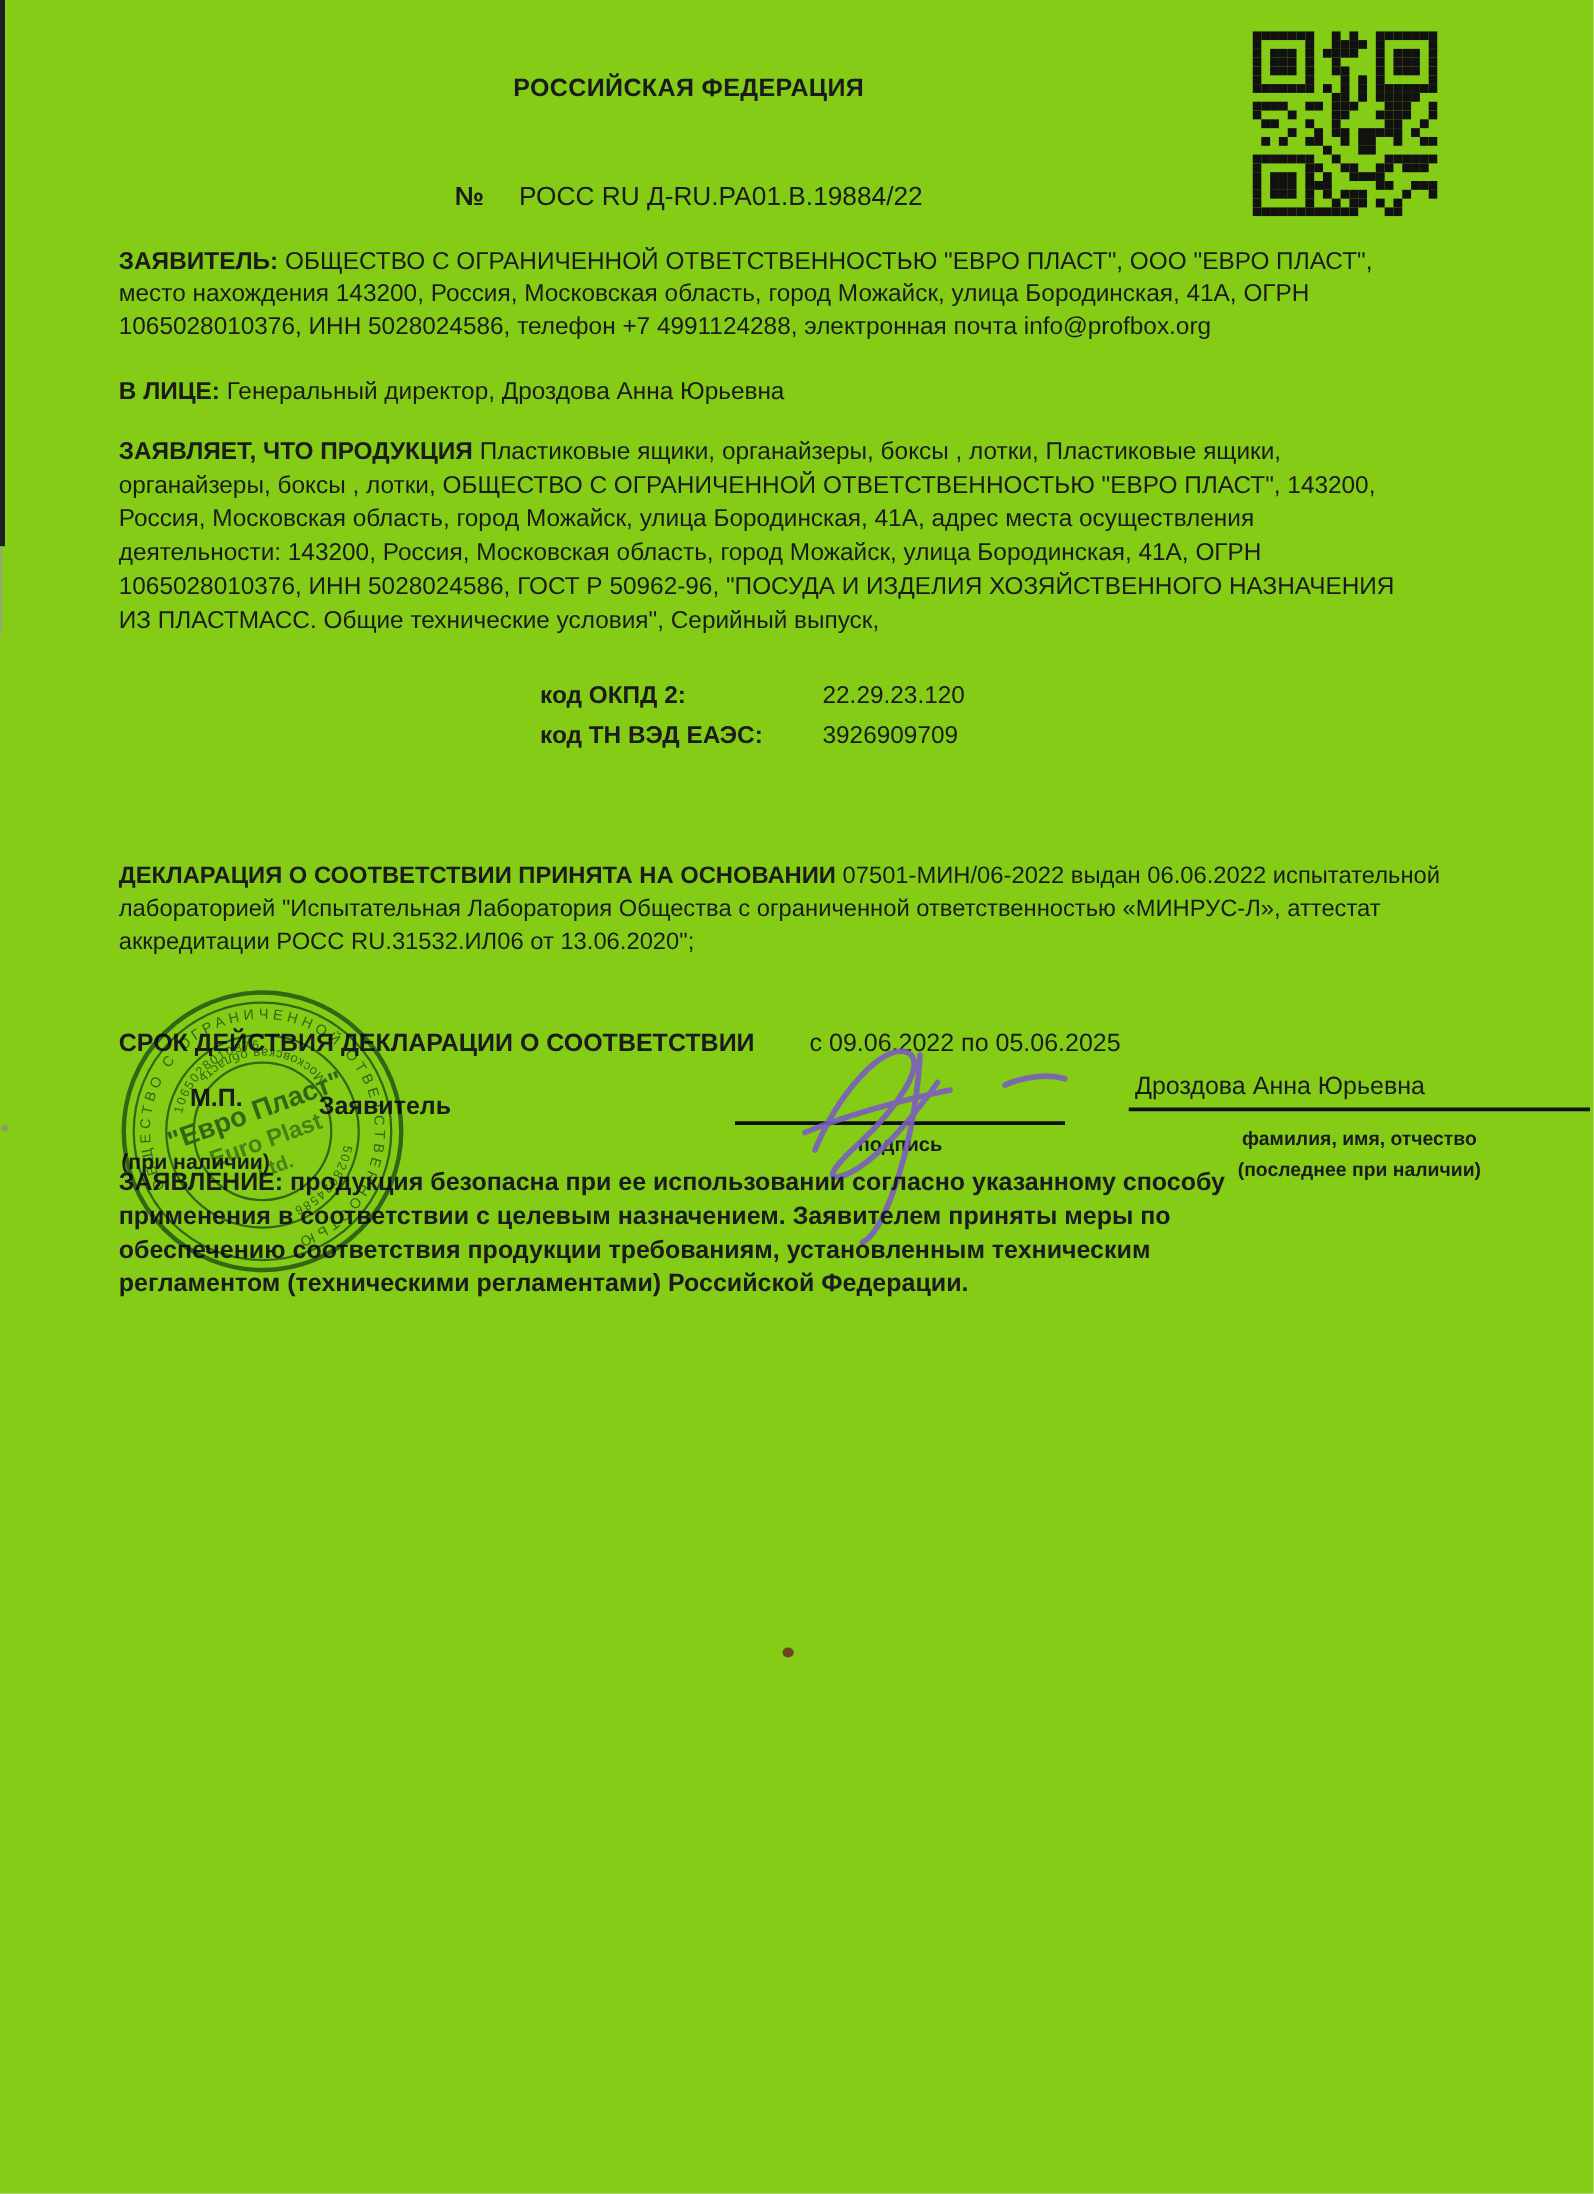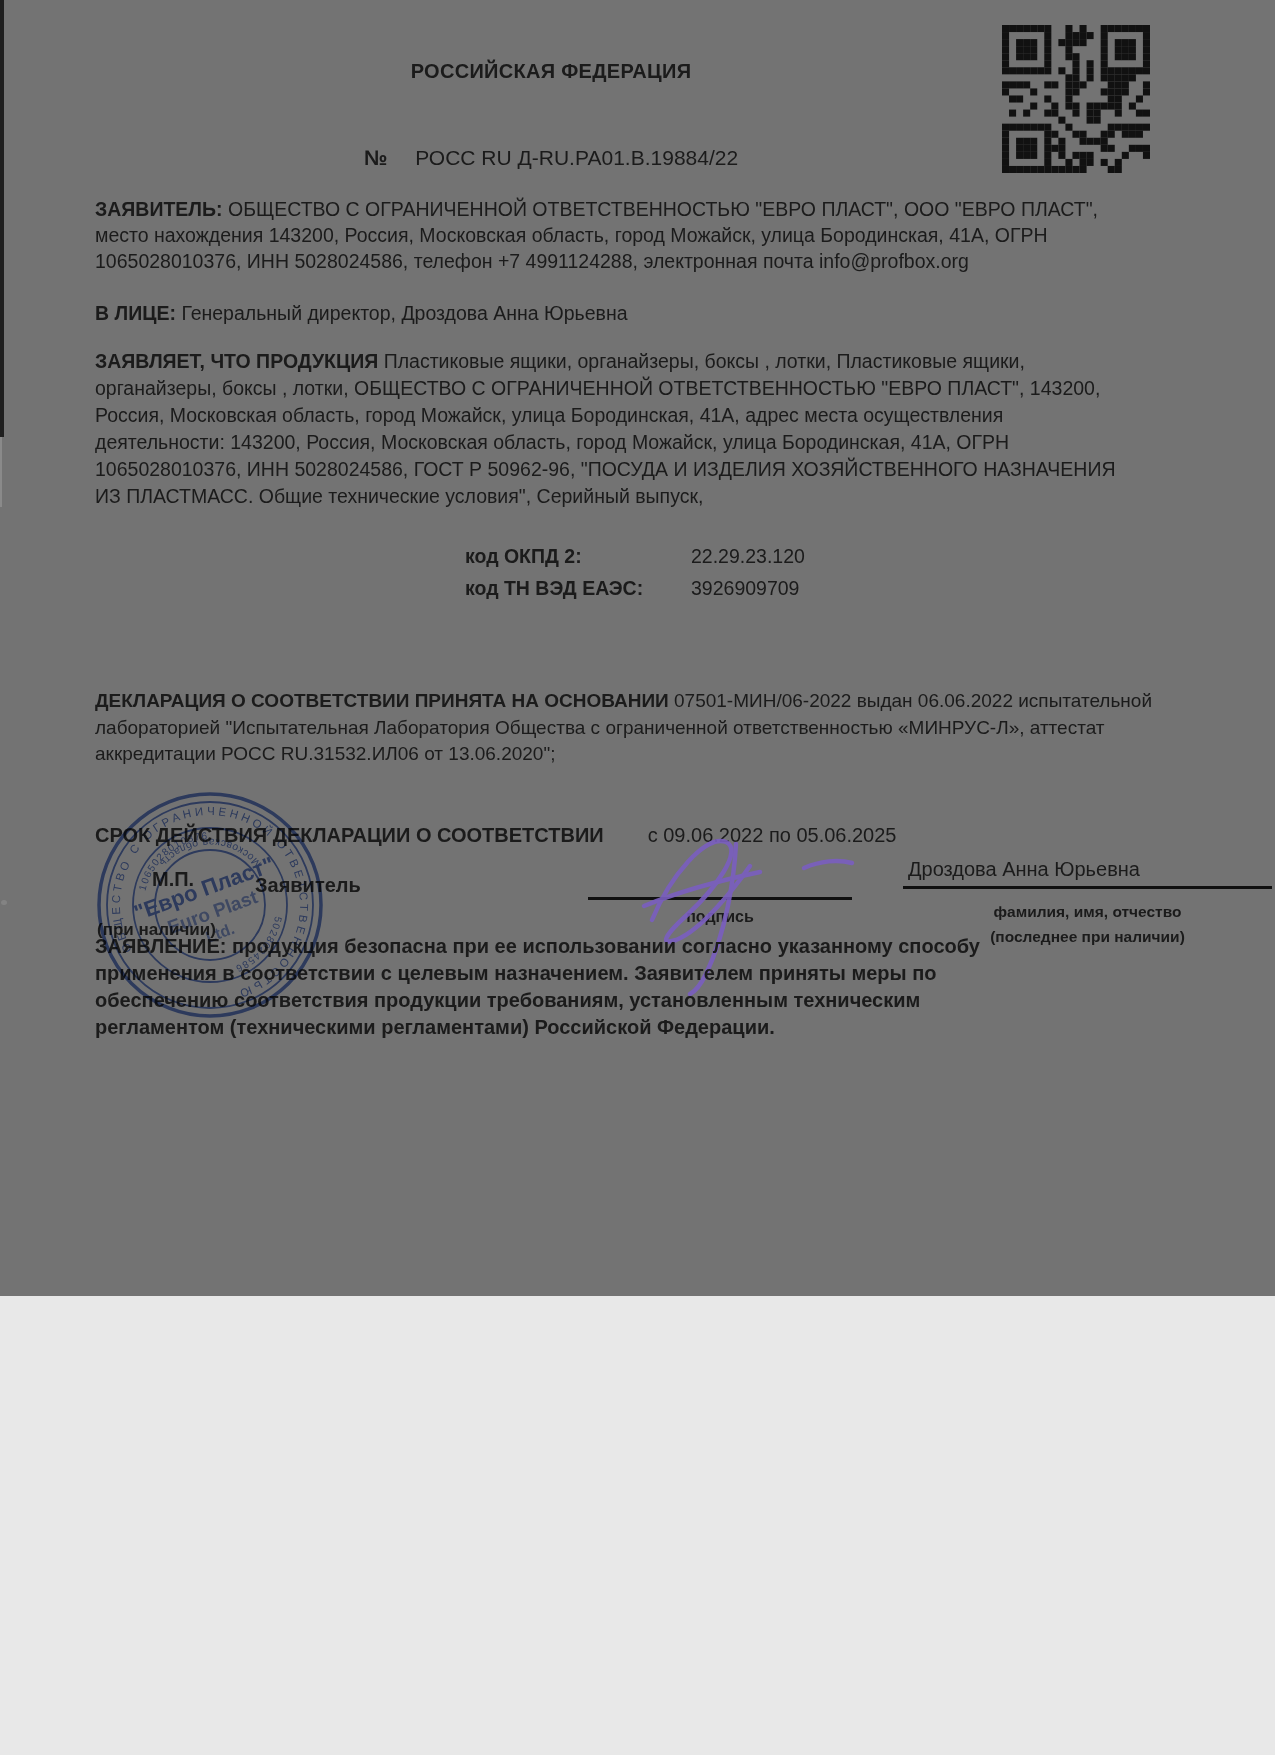--- a/index.html
+++ b/index.html
@@ -1,18 +1,18 @@
 <!DOCTYPE html>
 <html><head>
 <meta charset="utf-8">
 <style>
   html,body{margin:0;padding:0;background:#e8e8e8;}
   .page{
-    position:relative;width:1275px;height:1296px;margin:0 auto;
-    background:#737373;overflow:hidden;
+    position:relative;width:1275px;height:1755px;margin:0 auto;
+    background:#84cc16;overflow:hidden;
     font-family:"Liberation Sans",sans-serif;color:#1b1b1b;
   }
   
   .edge-line{position:absolute;left:0;top:0;width:4px;height:437px;background:#1f1f1f;}
   .edge-line-fade{position:absolute;left:0;top:437px;width:2px;height:70px;background:#9a9a9a;opacity:.6;}
   .speck{position:absolute;left:626px;top:1318px;width:9px;height:8px;border-radius:50%;background:#6f4320;}
   .edge-dot{position:absolute;left:1px;top:900px;width:6px;height:5px;border-radius:50%;background:#8a8a8a;opacity:.7;}
 
   
   .hdr{position:absolute;left:95px;width:912px;text-align:center;font-weight:bold;font-size:20px;letter-spacing:.3px;}
@@ -20,21 +20,21 @@
   .hdr.title{top:104px;}
   .numline{position:absolute;left:95px;top:146px;width:912px;display:flex;justify-content:center;gap:28px;font-size:21px;}
   .numline .nsign{font-weight:bold;}
 
   
   .para{position:absolute;left:95px;font-size:19.5px;line-height:26px;margin:0;}
   .para b{margin-right:.28em;text-align:center;}
   .p-applicant{top:196px;width:1022px;}
   .p-inperson{top:300px;width:1022px;}
   .p-declares{top:348px;width:1030px;line-height:27px;}
-  .coderow{position:absolute;left:432px;font-size:19.5px;margin-left:33px;}
+  .coderow{position:absolute;left:432px;font-size:19.5px;}
   .coderow b{display:inline-block;width:226px;}
   .coderow.r1{top:545px;}
   .coderow.r2{top:577px;}
   .p-complies{top:606px;width:900px;line-height:27px;}
   .p-scheme{top:661px;width:1030px;}
   .p-scheme b{margin-right:14px;}
   .p-basis{top:688px;width:1078px;font-size:19px;line-height:26.5px;}
   .p-additional{top:768px;width:1030px;line-height:27px;}
   .p-validity{top:822px;width:1080px;font-size:20px;}
   .p-validity b{margin-right:44px;}

